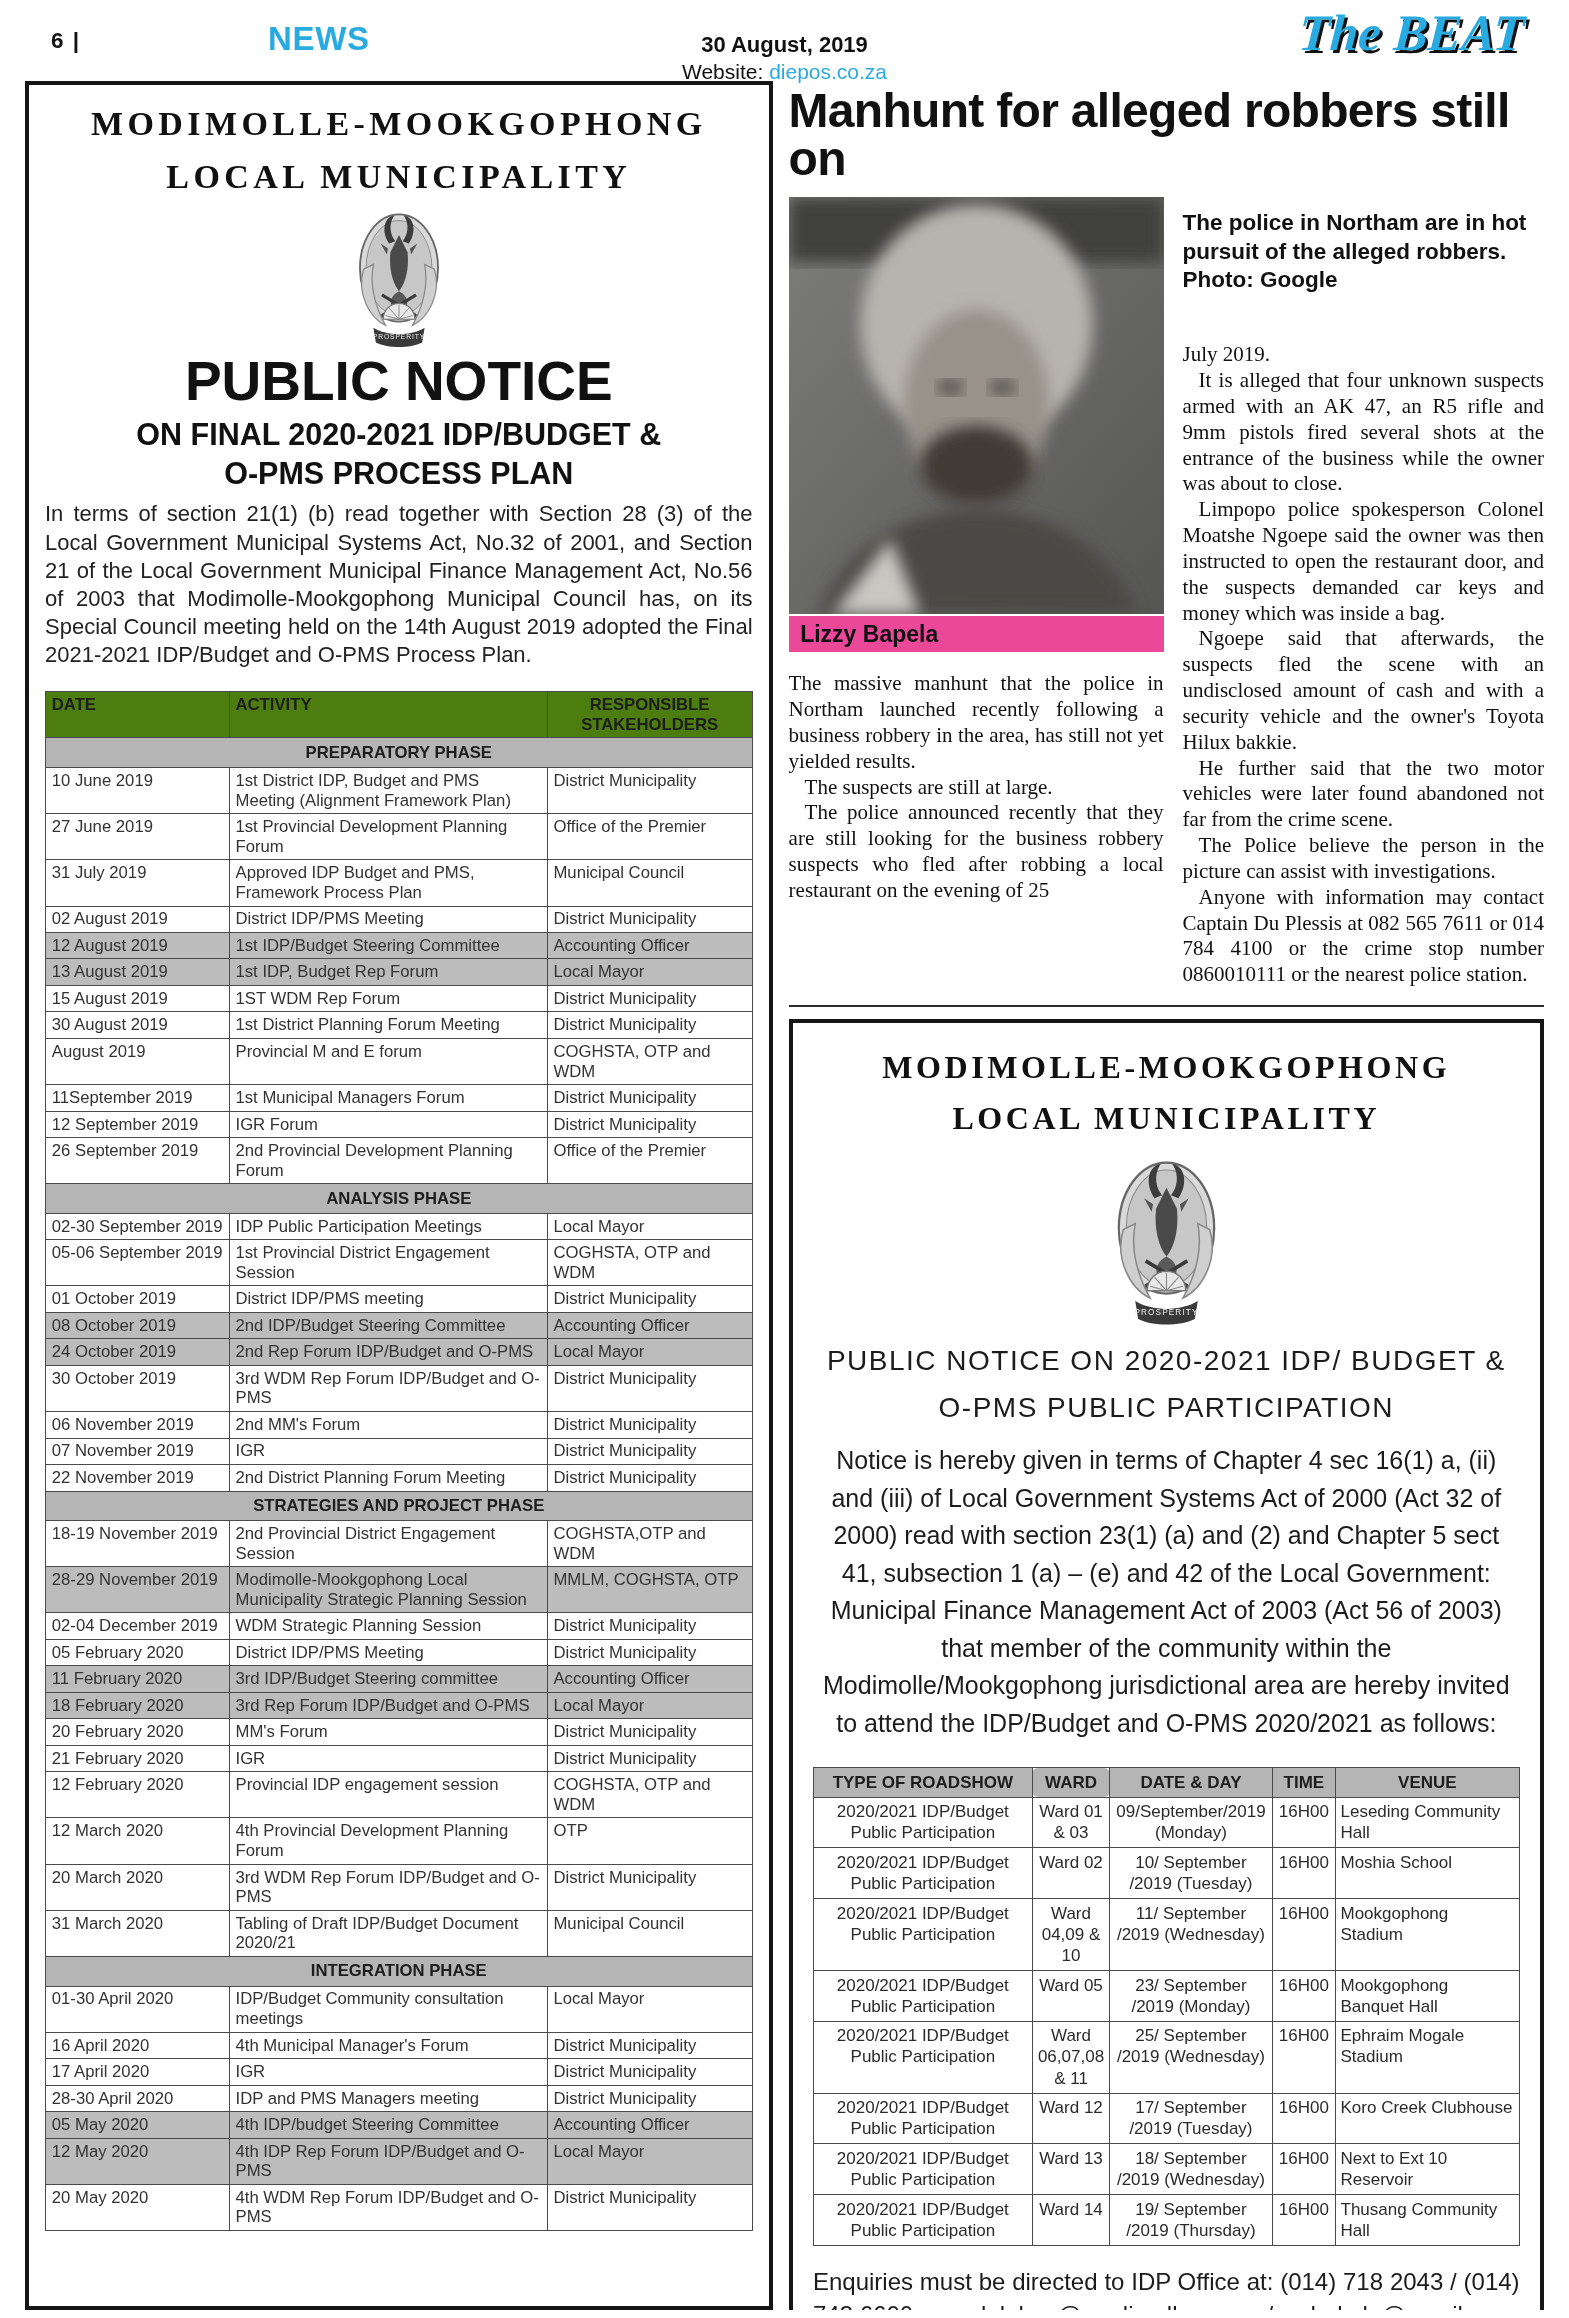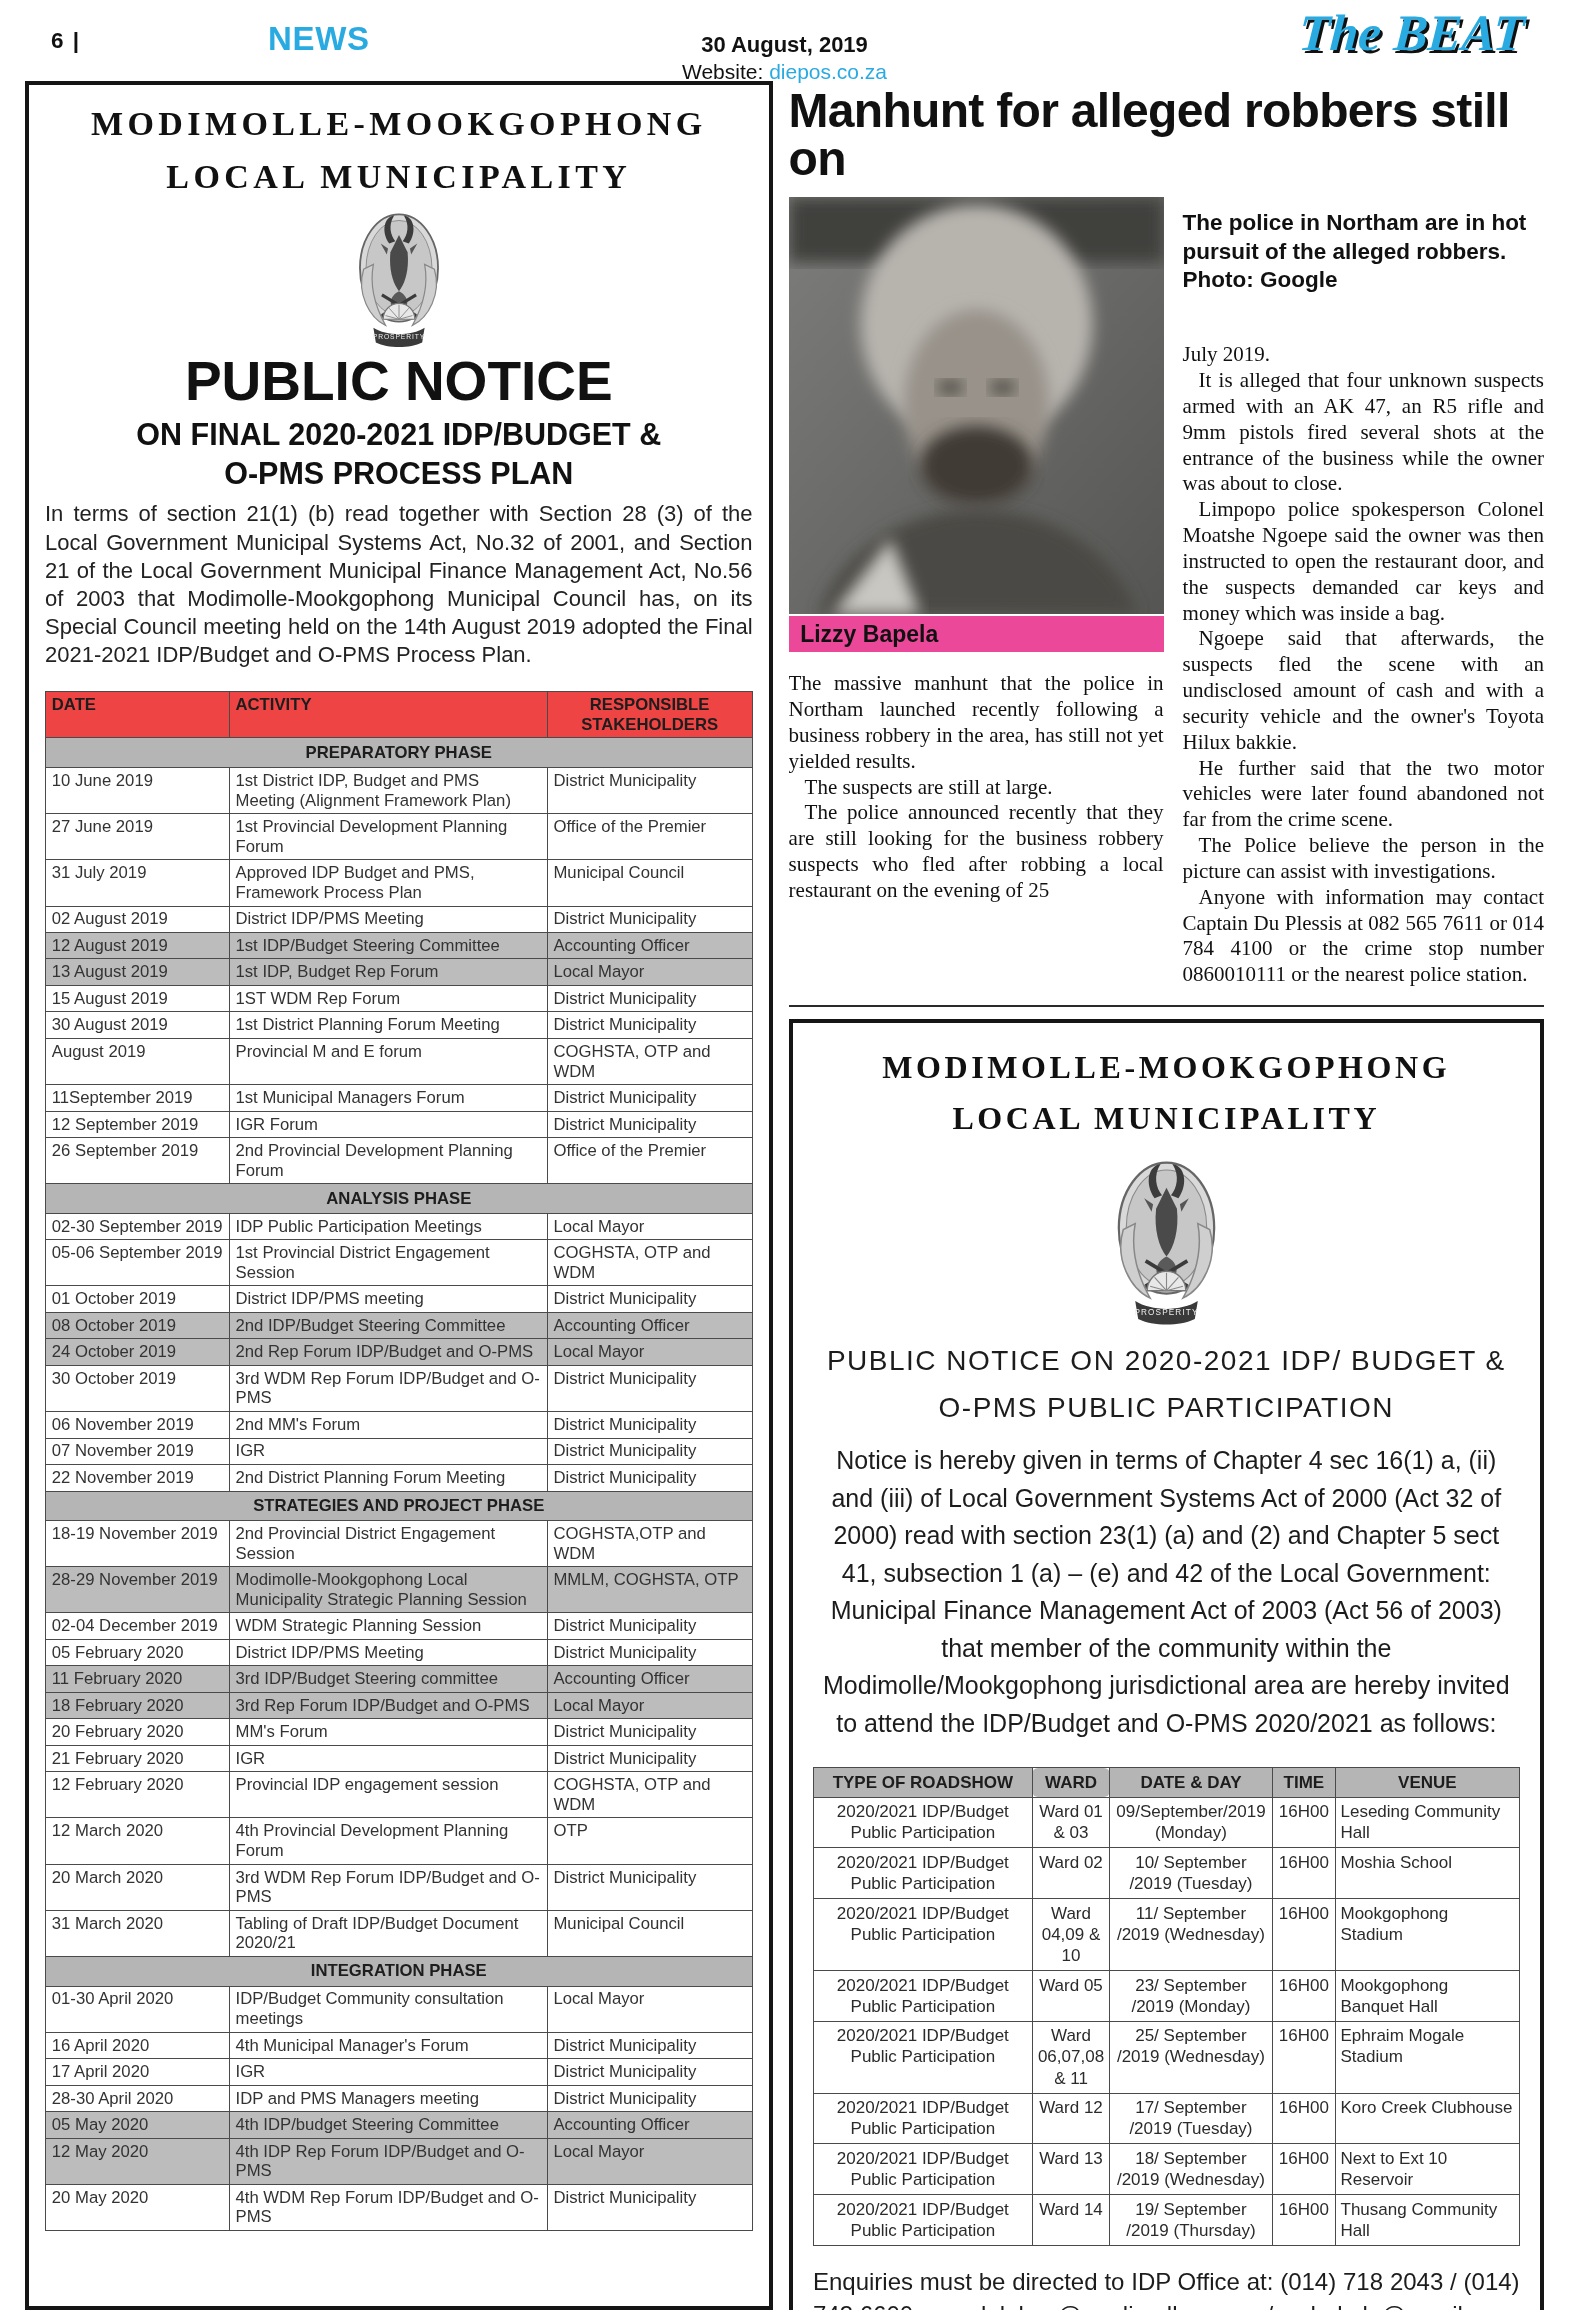--- a/index.html
+++ b/index.html
@@ -23,21 +23,21 @@
 
   
   .muni{font-family:"Liberation Serif",serif;font-weight:bold;text-align:center;font-size:34px;letter-spacing:4.4px;line-height:1.55;}
   .crestwrap{text-align:center;margin:4.4px 0 1.5px;}
   .pnotice{font-size:55px;font-weight:800;text-align:center;letter-spacing:0;margin:0;line-height:1.05;}
   .psub{font-size:30.5px;font-weight:800;text-align:center;line-height:1.25;margin-top:4.4px;}
   .intro{font-size:22px;text-align:justify;line-height:1.28;margin-top:8.7px;color:#222;}
 
   table.process{width:100%;border-collapse:collapse;margin-top:10.2px;font-size:16.7px;color:#333;}
   table.process th,table.process td{border:1.5px solid #4a4a4a;padding:2.9px 5.8px;vertical-align:top;line-height:1.18;}
-  table.process thead th{background:#ef4444;color:#1d1d1d;text-align:left;font-size:16.7px;}
+  table.process thead th{background:#4d7c0f;color:#1d1d1d;text-align:left;font-size:16.7px;}
   table.process thead th.resp{text-align:center;}
   table.process .c-date{width:26%;}
   table.process .c-act{width:45%;}
   table.process .c-resp{width:29%;}
   tr.phase-row td{background:#b5b5b5;text-align:center;font-weight:bold;color:#1d1d1d;padding:4.4px;}
   tr.shaded td{background:#bcbcbc;}
 
   
   .headline{font-size:48px;font-weight:800;letter-spacing:-0.7px;margin:5.8px 0 14.5px;line-height:1.0;}
   .artbody{display:flex;gap:19px;}

